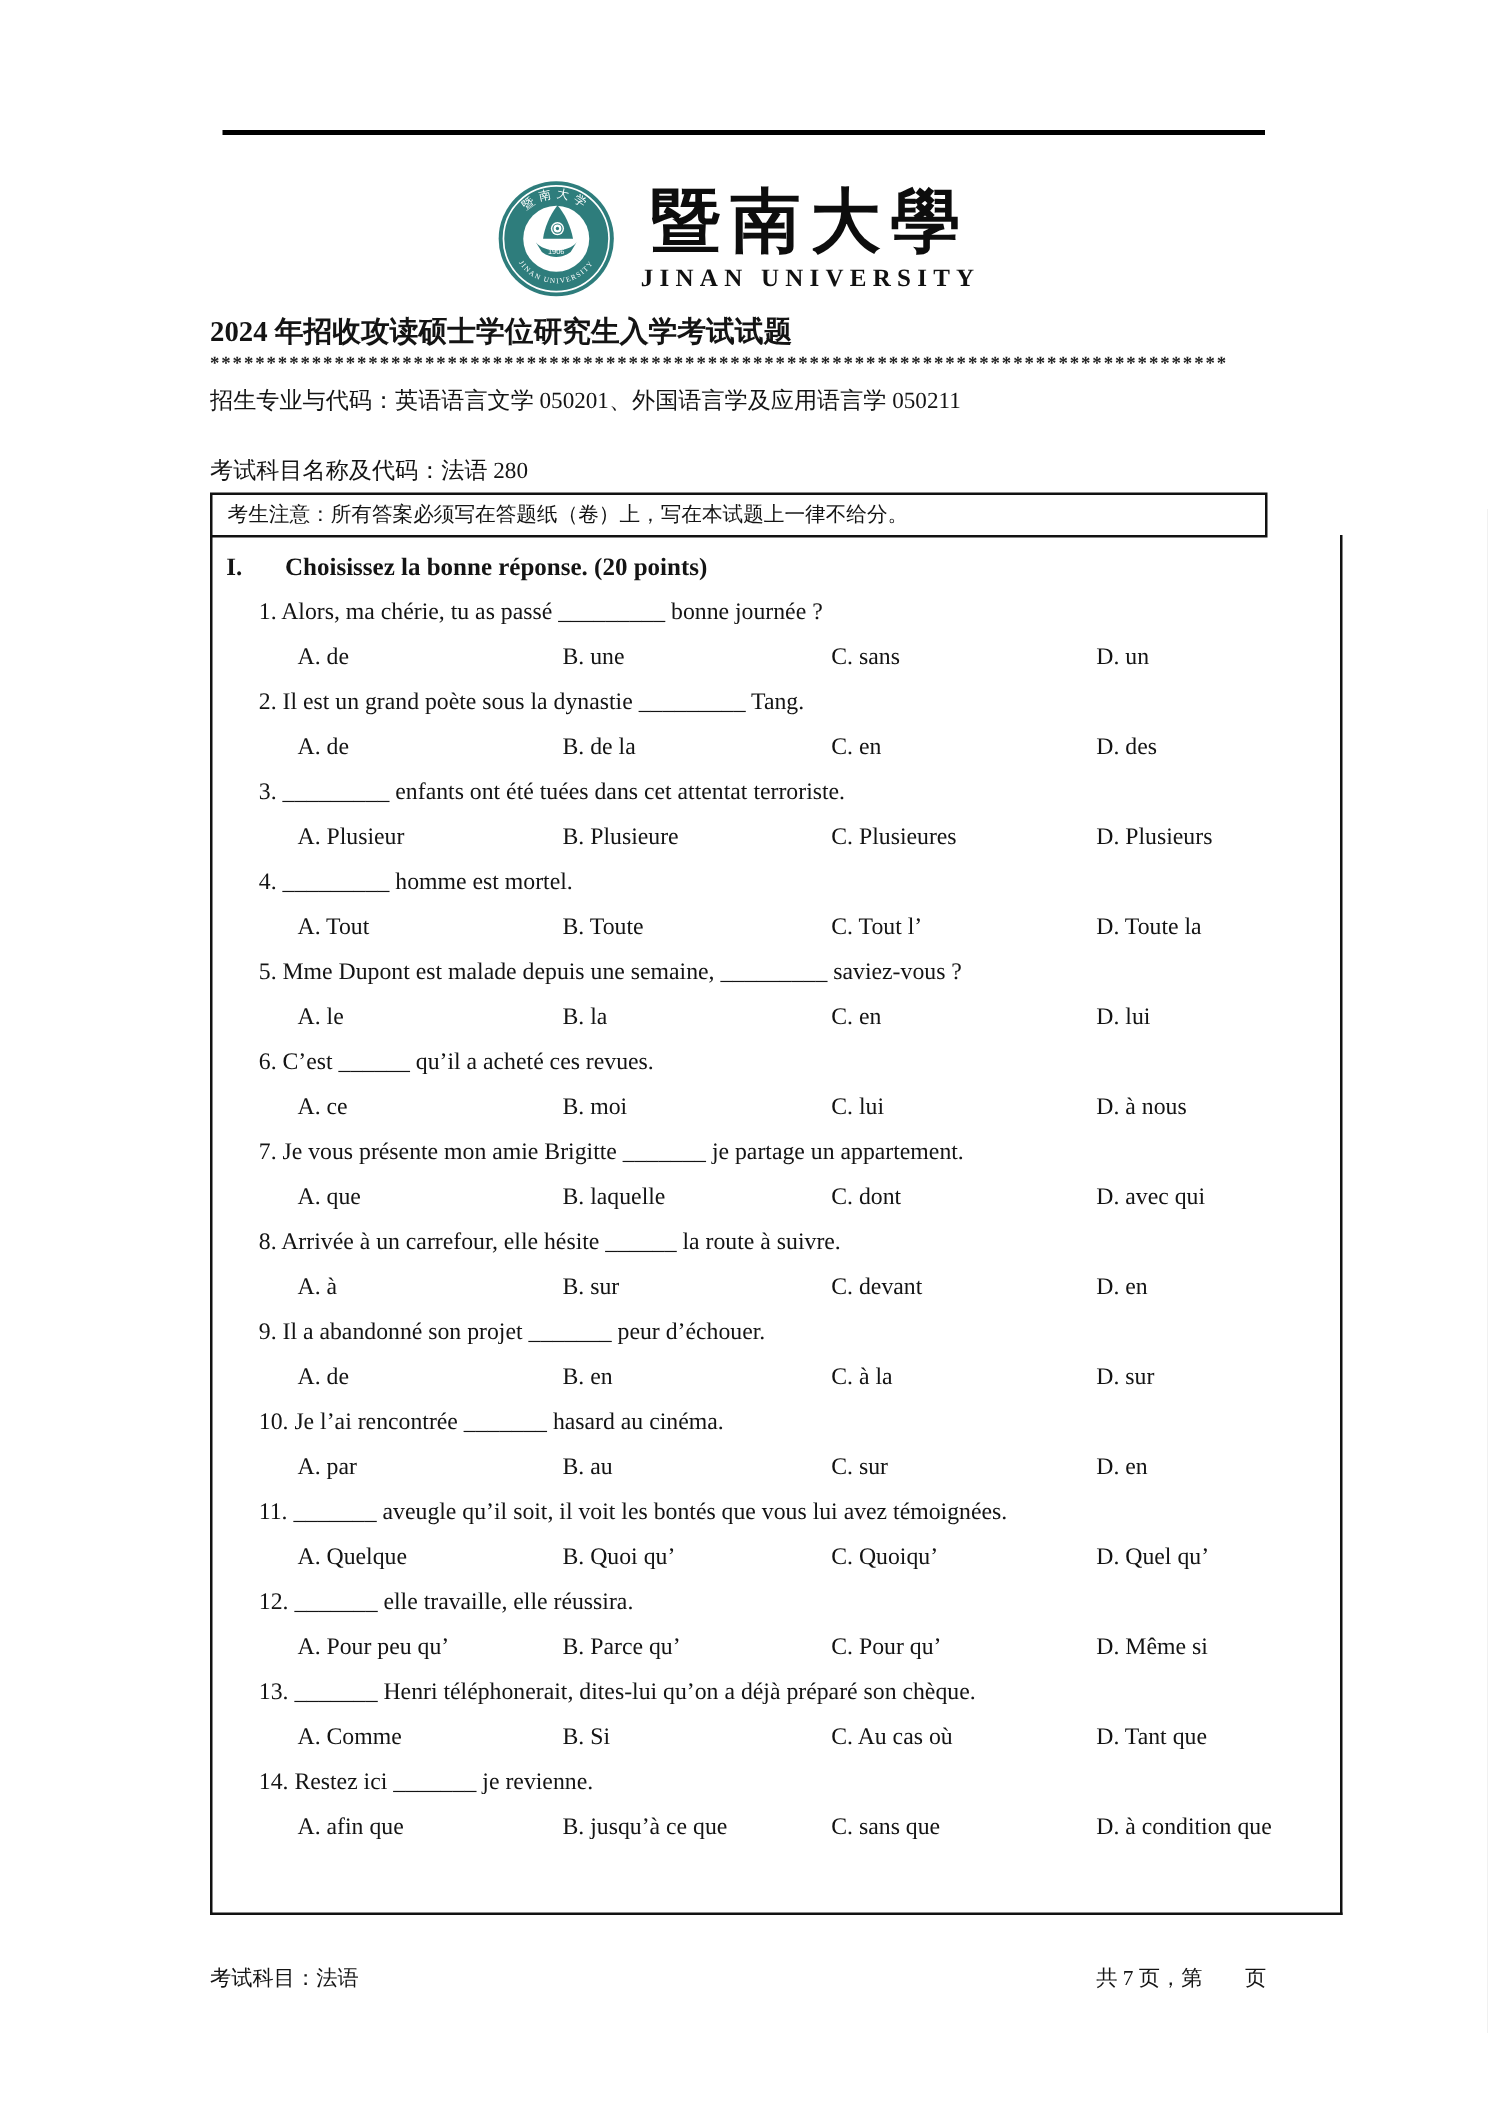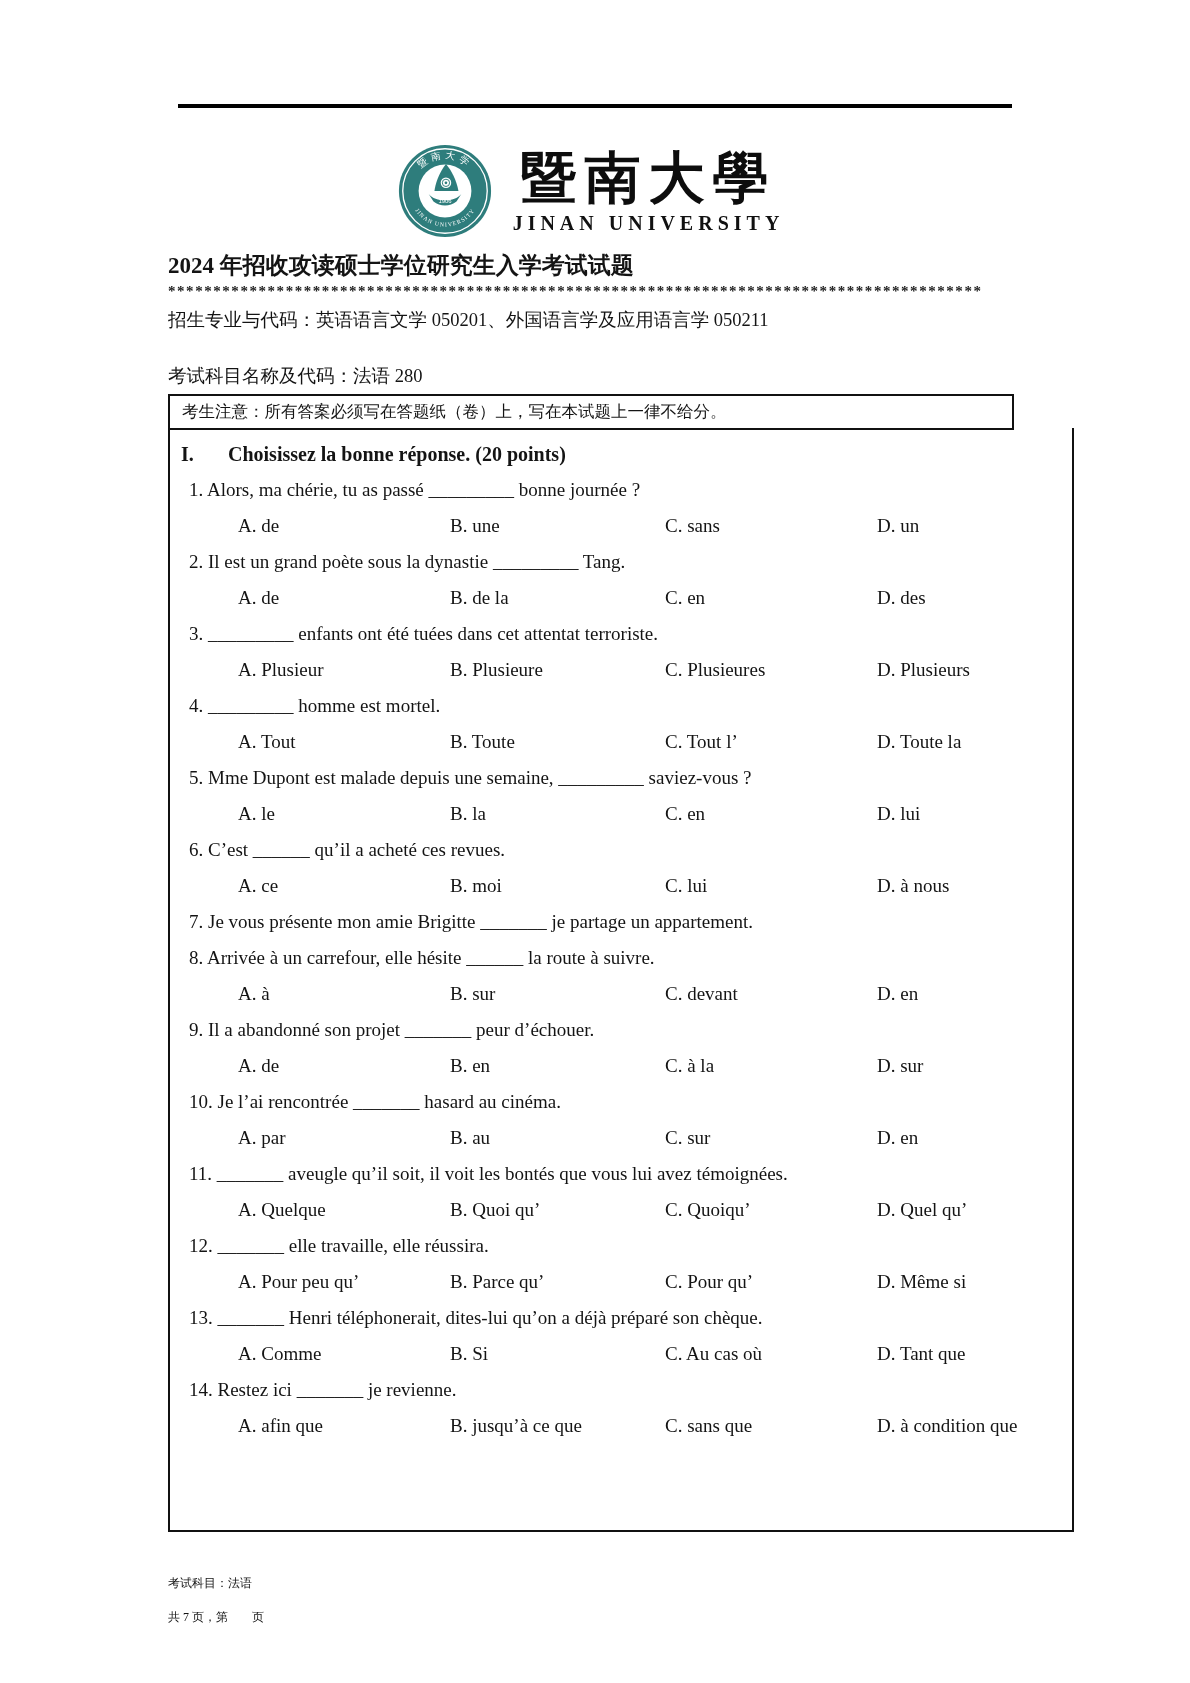--- a/index.html
+++ b/index.html
@@ -30,26 +30,26 @@
                 border:2px solid #111; box-sizing:border-box; line-height:31px;
                 padding-left:12px; font-size:16.5px; }
   .main-box { position:absolute; left:168px; top:428px; width:906px; height:1104px;
               border:2px solid #111; border-top:none; box-sizing:border-box;
               padding-top:8px; overflow:hidden; }
 
   .sec-head { display:flex; height:36px; line-height:36px; padding-left:11px;
               font-size:20px; font-weight:700; }
   .sec-num  { width:47px; flex:0 0 auto; }
 
-  .q-line  { height:36px; line-height:36px; padding-left:19px; font-size:19px; white-space:nowrap; }
+  .q-line  { height:36px; line-height:36px; padding-left:37px; font-size:19px; white-space:nowrap; }
   .opt-row { height:36px; line-height:36px; padding-left:35px; font-size:19px;
              display:grid; grid-template-columns:212px 215px 212px auto; white-space:nowrap;margin-left:33px; }
 
   .footer { position:absolute; left:168px; top:1566px; width:845px; height:34px; line-height:34px;
-            display:flex; justify-content:space-between; font-size:12px;flex-direction:column; }
+            display:flex; justify-content:space-between; font-size:17px; }
 </style>
 </head>
 <body>
 
 <div class="page">
 
   <div class="top-rule"></div>
 
   <div class="brand">
     <svg class="logo" viewBox="0 0 100 100">
@@ -135,20 +135,26 @@
           <span>D. lui</span>
         </div>
         <div class="q-line">6. C’est ______ qu’il a acheté ces revues.</div>
         <div class="opt-row">
           <span>A. ce</span>
           <span>B. moi</span>
           <span>C. lui</span>
           <span>D. à nous</span>
         </div>
         <div class="q-line">7. Je vous présente mon amie Brigitte _______ je partage un appartement.</div>
+        <div class="opt-row">
+          <span>A. que</span>
+          <span>B. laquelle</span>
+          <span>C. dont</span>
+          <span>D. avec qui</span>
+        </div>
         <div class="q-line">8. Arrivée à un carrefour, elle hésite ______ la route à suivre.</div>
         <div class="opt-row">
           <span>A. à</span>
           <span>B. sur</span>
           <span>C. devant</span>
           <span>D. en</span>
         </div>
         <div class="q-line">9. Il a abandonné son projet _______ peur d’échouer.</div>
         <div class="opt-row">
           <span>A. de</span>

